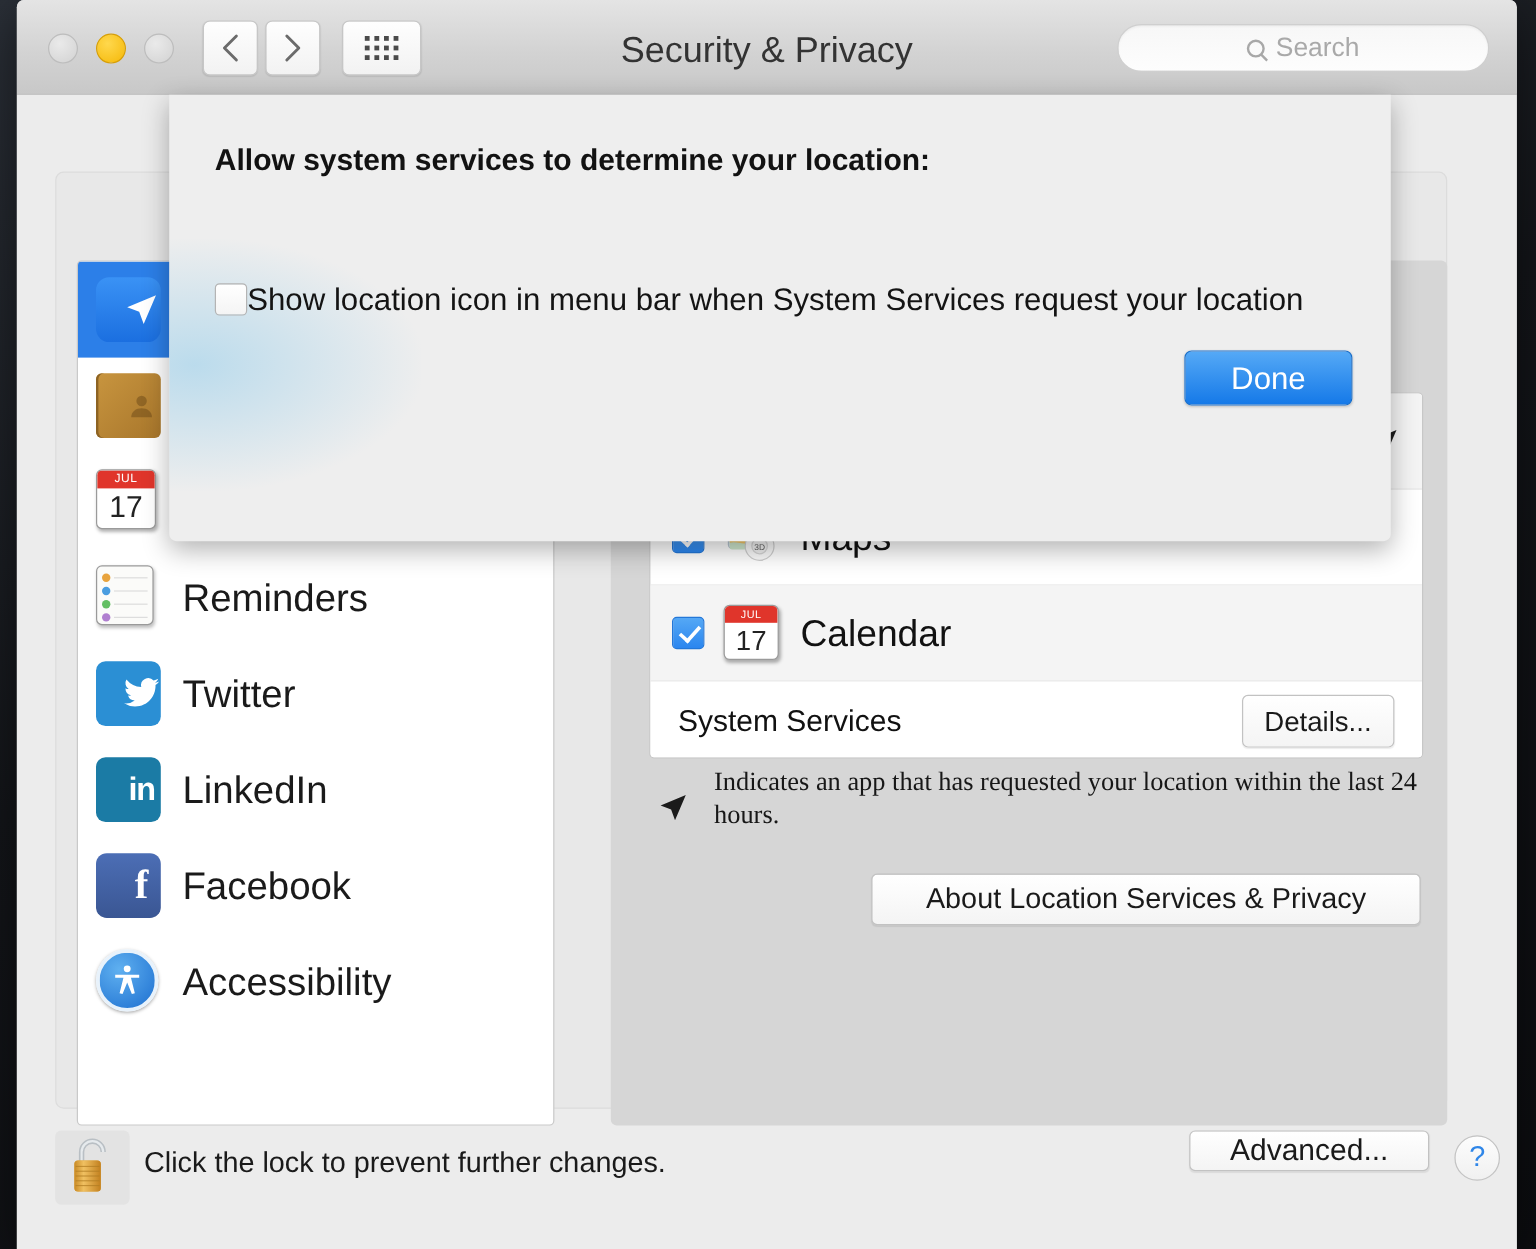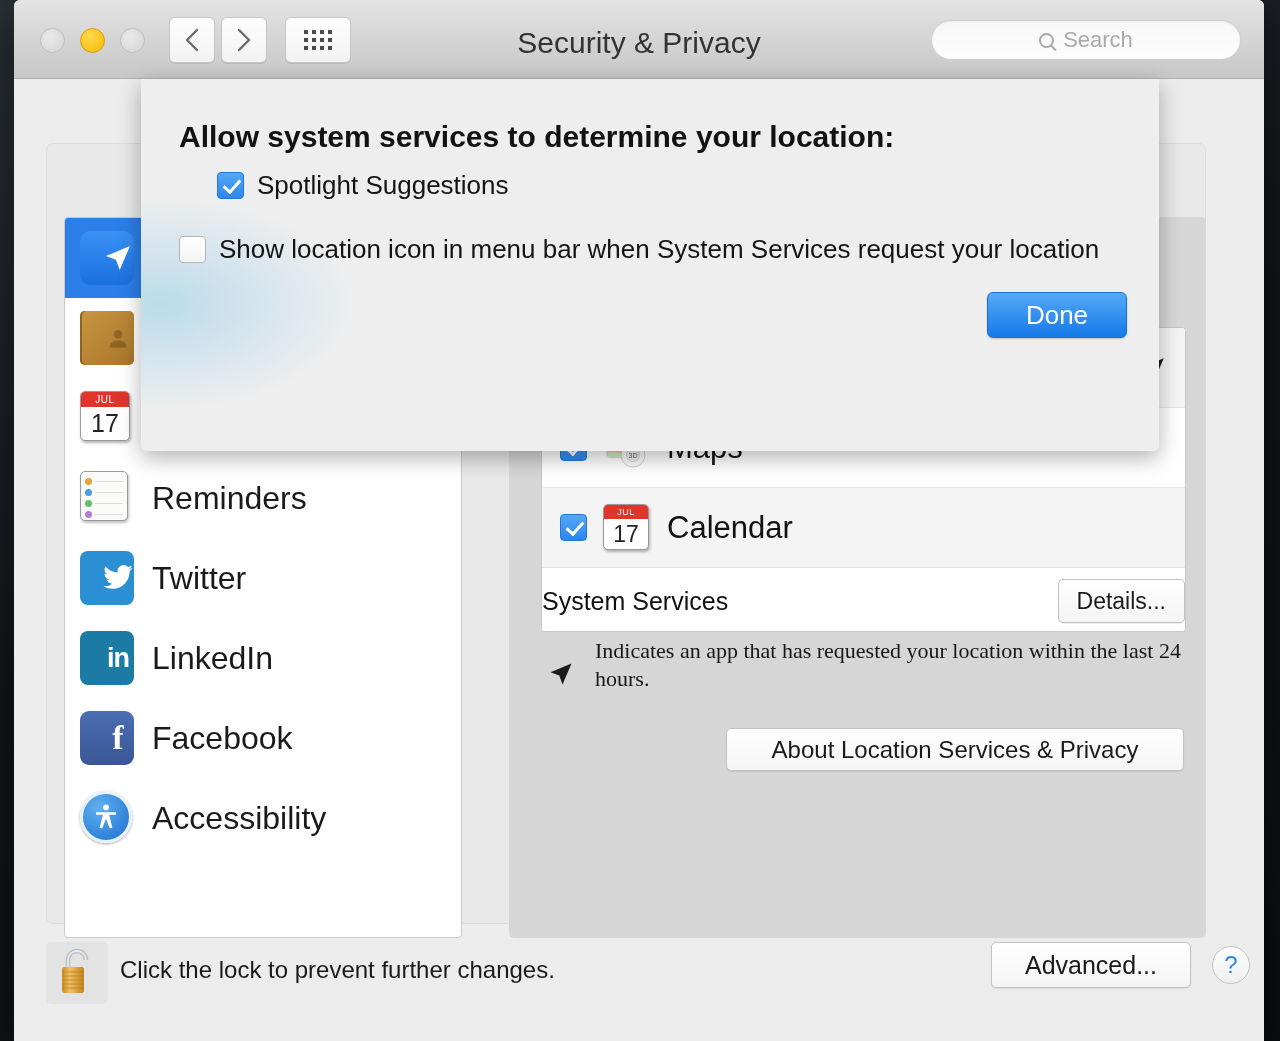--- a/index.html
+++ b/index.html
@@ -151,21 +151,21 @@
     padding: 0 18px;
     gap: 16px;
     border-bottom: 1px solid #e6e6e6;
   }
   .app-row.alt { background: #f4f4f4; }
   .app-row .app-label { font-size: 31px; color: #111; flex: 1; }
   .app-icon { width: 48px; height: 48px; flex: 0 0 48px; position: relative; }
 
   #sysservices-row {
     display: flex; align-items: center;
-    height: 66px; padding: 0 0;
+    height: 66px; padding: 0 23px;
     background: #fff;
   }
   #sysservices-row .ss-label { font-size: 25px; color: #111; flex: 1; }
 
   
   .cb {
     width: 27px; height: 27px; flex: 0 0 27px;
     border-radius: 4px;
     border: 1px solid #b4b4b4;
     background: linear-gradient(to bottom,#ffffff,#f4f4f4);
@@ -219,21 +219,21 @@
     border-radius: 5px;
     background: #e3e3e3;
     display:flex; align-items:center; justify-content:center;
   }
   #lock-text {
     position: absolute; left: 106px; top: 30px;
     font-size: 24px; color: #1a1a1a;
   }
   #advanced-button {
     position: absolute; right: 73px; top: 16px;
-    width: 200px; height: 46px; font-size: 25px;
+    width: 200px; height: 34px; font-size: 25px;
   }
   #help-button {
     position: absolute; right: 14px; top: 20px;
     width: 38px; height: 38px; border-radius: 50%;
     background: linear-gradient(to bottom,#fdfdfd,#f0f0f0);
     border: 1px solid #c3c3c3;
     color: #2f86e8; font-size: 24px;
     display:flex; align-items:center; justify-content:center;
   }
 
@@ -249,30 +249,30 @@
     z-index: 50;
   }
   #sheet-glow {
     position: absolute; left: 0; top: 120px;
     width: 210px; height: 210px;
     background: radial-gradient(ellipse at 10% 50%, rgba(178,216,236,.85), rgba(238,238,238,0) 72%);
     pointer-events: none;
   }
   #sheet-title {
     position: absolute; left: 38px; top: 41px;
-    font-size: 30px; font-weight: bold; color: #121212; text-align: right;
+    font-size: 25px; font-weight: bold; color: #121212; text-align: right;
   }
   #sheet-opt-row {
     position: absolute; left: 76px; top: 91px;
     display: flex; align-items: center; gap: 13px;
   }
   #sheet-opt-row .opt-label { font-size: 26px; color: #141414; }
   #sheet-menubar-row {
     position: absolute; left: 38px; top: 155px;
-    display: flex; align-items: center; gap: 13px;
+    display: flex; align-items: center; 
   }
   #sheet-menubar-row .opt-label { font-size: 26px; color: #141414; }
   #done-button {
     position: absolute; left: 846px; top: 213px;
     width: 140px; height: 46px;
     border-radius: 6px;
     background: linear-gradient(to bottom,#55a9f6,#1579e8);
     border: 1px solid #1b6fc9;
     color: #fff; font-size: 26px;
     display:flex; align-items:center; justify-content:center;
@@ -534,24 +534,20 @@
       <div id="lock-text">Click the lock to prevent further changes.</div>
       <button class="btn" id="advanced-button">Advanced...</button>
       <div id="help-button">?</div>
     </div>
 
     <div id="sheet">
       <div id="sheet-glow"></div>
 
       <div id="sheet-title">Allow system services to determine your location:</div>
 
-      <div id="sheet-opt-row">
-        <span class="cb checked"></span>
-        <span class="opt-label">Spotlight Suggestions</span>
-      </div>
 
       <div id="sheet-menubar-row">
         <span class="cb"></span>
         <span class="opt-label">Show location icon in menu bar when System Services request your location</span>
       </div>
 
       <div id="done-button">Done</div>
     </div>
 
   </div>

